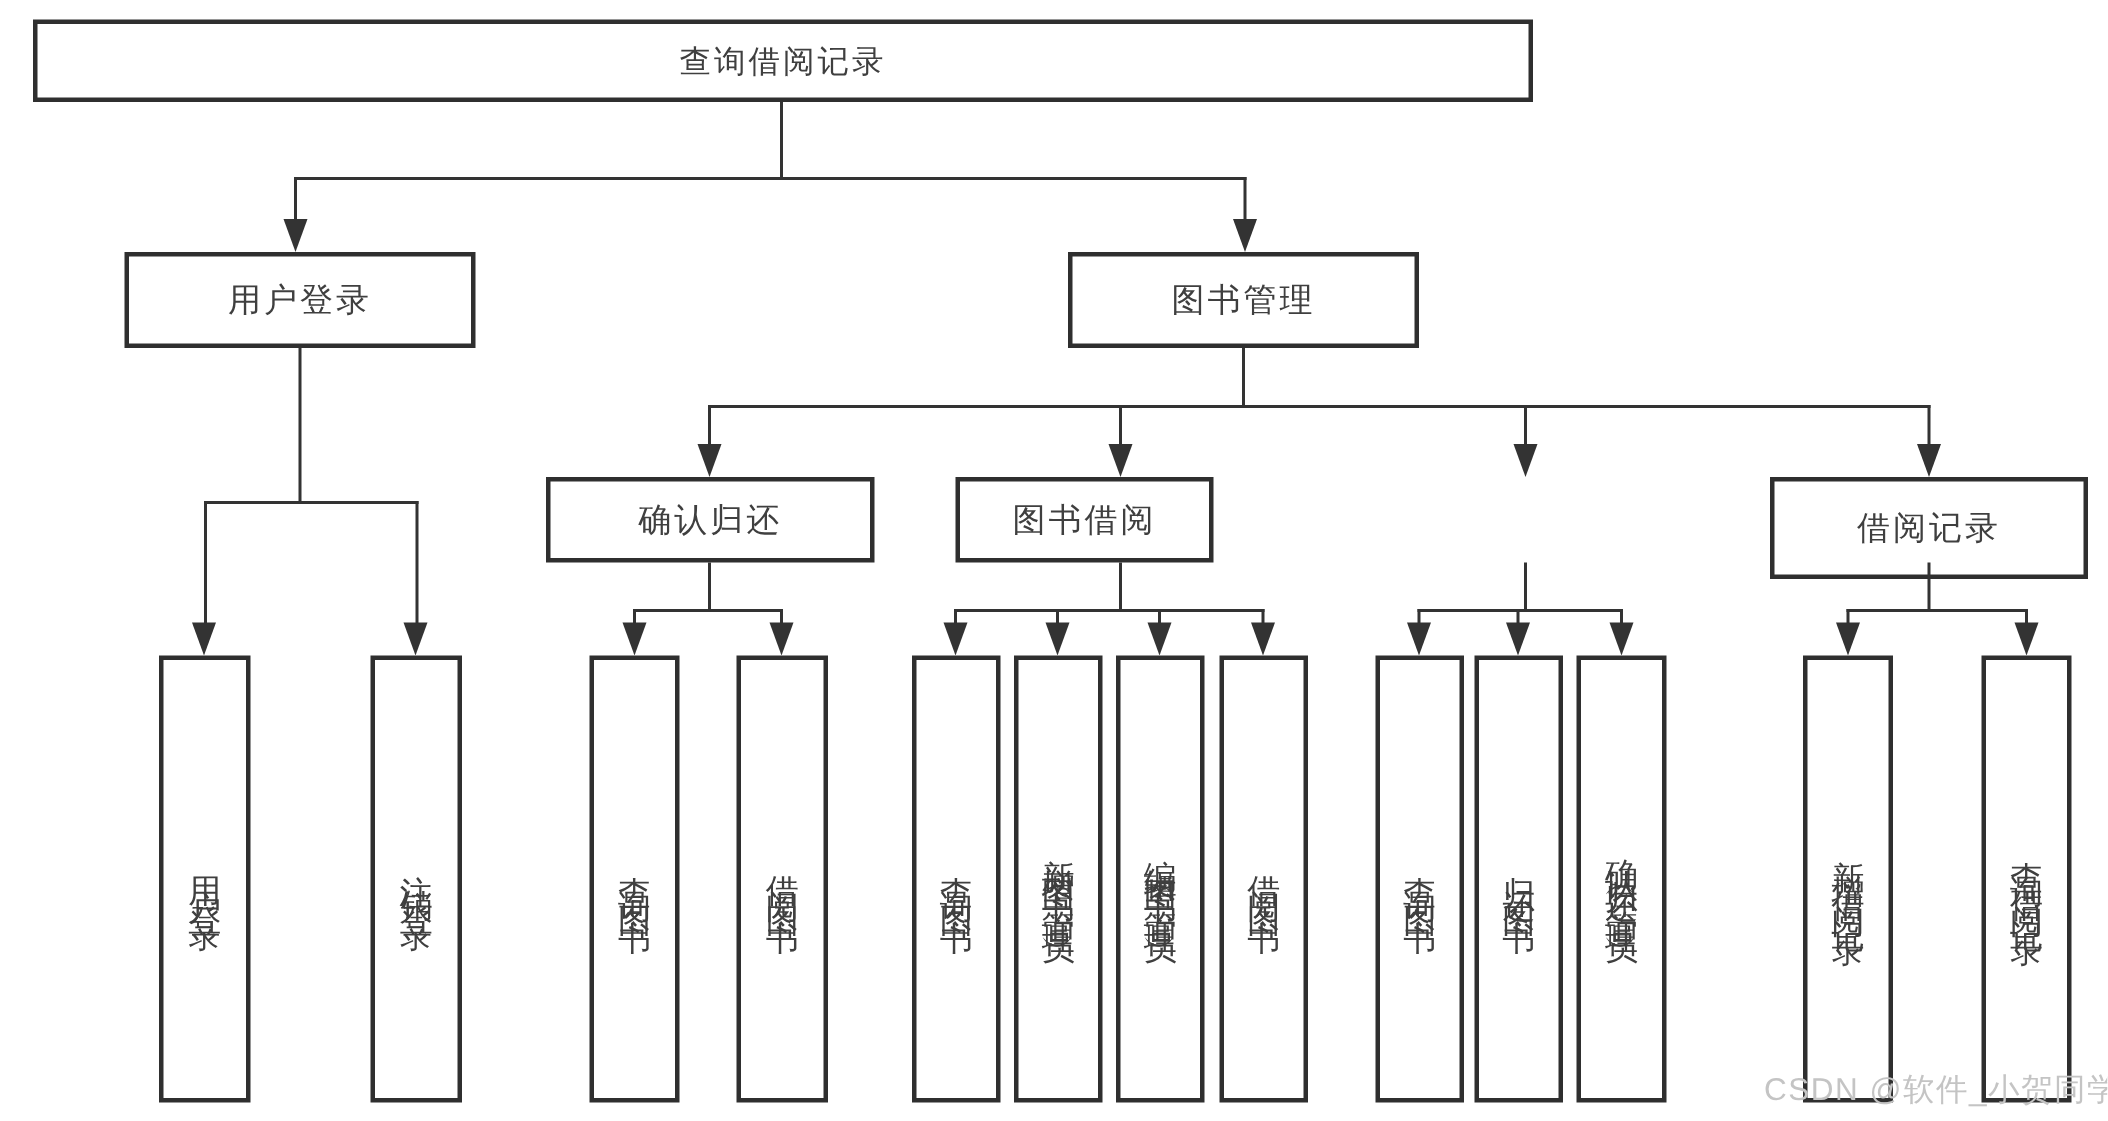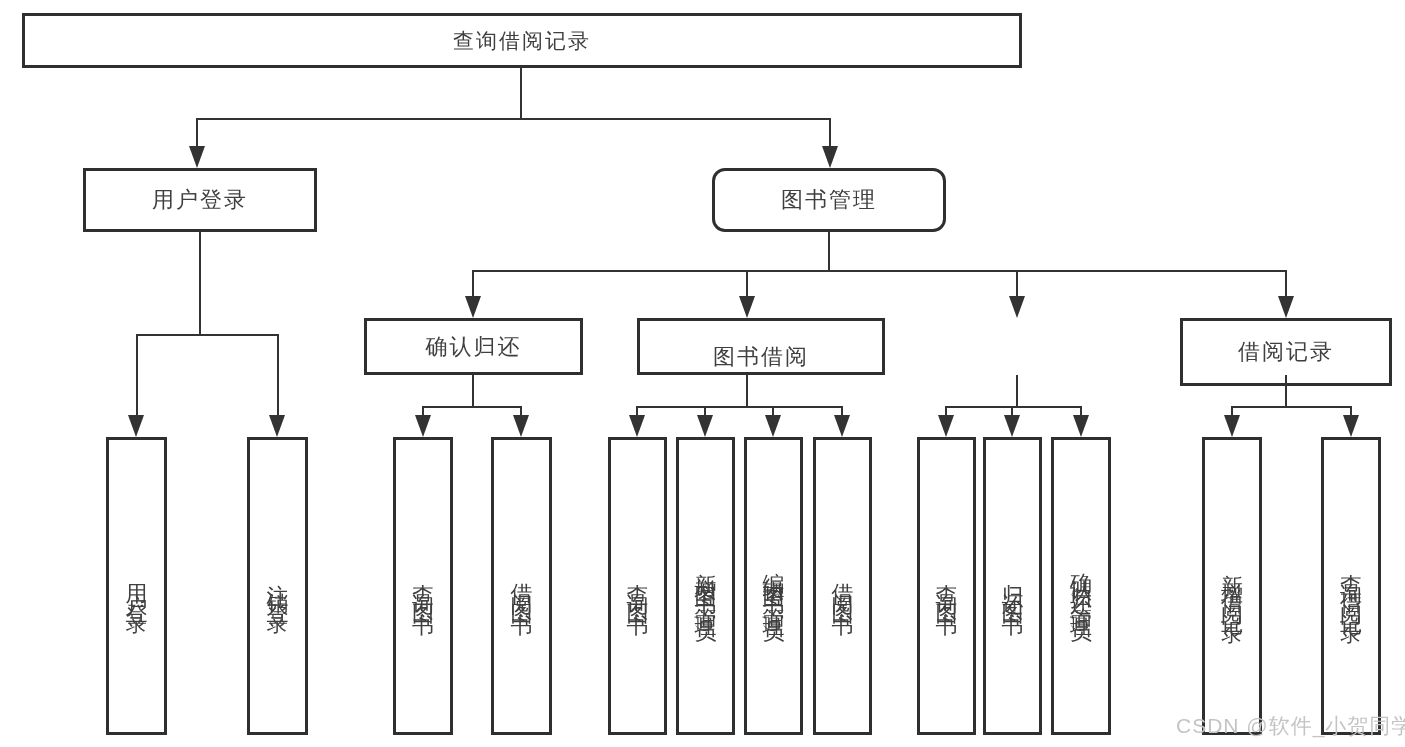--- a/index.html
+++ b/index.html
@@ -53,21 +53,21 @@
   <div class="vl" style="left:520px;top:68px;height:52px;"></div>
   <div class="hl" style="left:196px;top:118px;width:635px;"></div>
   <div class="vl" style="left:196px;top:118px;height:30px;"></div>
   <div class="ah" style="left:189px;top:146px;"></div>
   <div class="vl" style="left:829px;top:118px;height:30px;"></div>
   <div class="ah" style="left:822px;top:146px;"></div>
 
   <div class="box" style="left:83px;top:168px;width:234px;height:64px;">
     <span>用户登录</span>
   </div>
-  <div class="box" style="left:712px;top:168px;width:234px;height:64px;border-radius:13px;">
+  <div class="box" style="left:712px;top:168px;width:234px;height:64px;">
     <span>图书管理</span>
   </div>
 
   <div class="vl" style="left:199px;top:232px;height:104px;"></div>
   <div class="hl" style="left:136px;top:334px;width:143px;"></div>
   <div class="vl" style="left:136px;top:334px;height:83px;"></div>
   <div class="ah" style="left:128px;top:415px;"></div>
   <div class="vl" style="left:277px;top:334px;height:83px;"></div>
   <div class="ah" style="left:269px;top:415px;"></div>
 
@@ -78,21 +78,21 @@
   <div class="vl" style="left:746px;top:270px;height:28px;"></div>
   <div class="ah" style="left:739px;top:296px;"></div>
   <div class="vl" style="left:1016px;top:270px;height:28px;"></div>
   <div class="ah" style="left:1009px;top:296px;"></div>
   <div class="vl" style="left:1285px;top:270px;height:28px;"></div>
   <div class="ah" style="left:1278px;top:296px;"></div>
 
   <div class="box" style="left:364px;top:318px;width:219px;height:57px;">
     <span>确认归还</span>
   </div>
-  <div class="box" style="left:637px;top:318px;width:248px;height:57px;align-items:flex-end;">
+  <div class="box" style="left:637px;top:318px;width:172px;height:57px;">
     <span>图书借阅</span>
   </div>
   <div class="box" style="left:1180px;top:318px;width:212px;height:68px;">
     <span>借阅记录</span>
   </div>
 
   <div class="vl" style="left:472px;top:375px;height:33px;"></div>
   <div class="hl" style="left:422px;top:406px;width:100px;"></div>
   <div class="vl" style="left:422px;top:406px;height:11px;"></div>
   <div class="ah" style="left:415px;top:415px;"></div>

